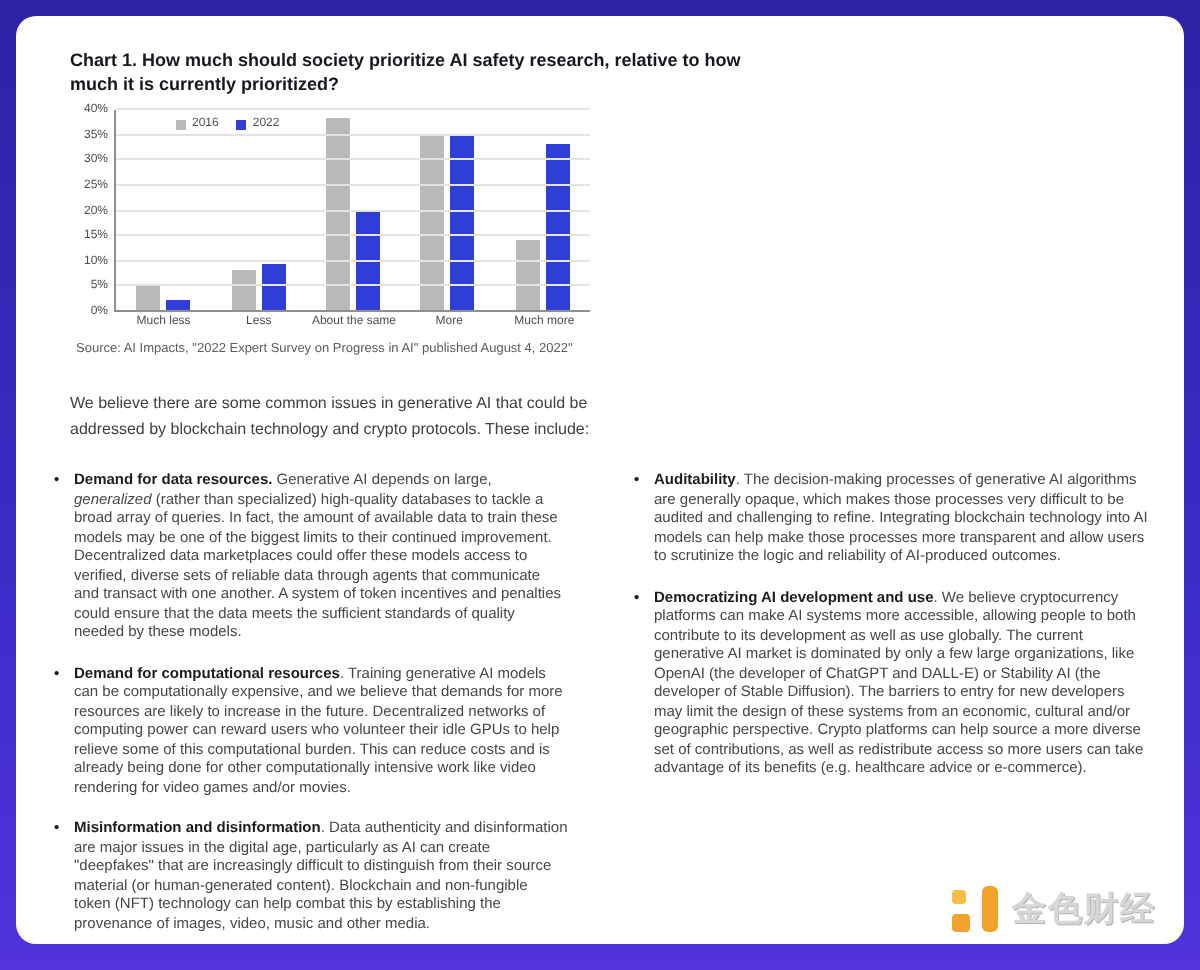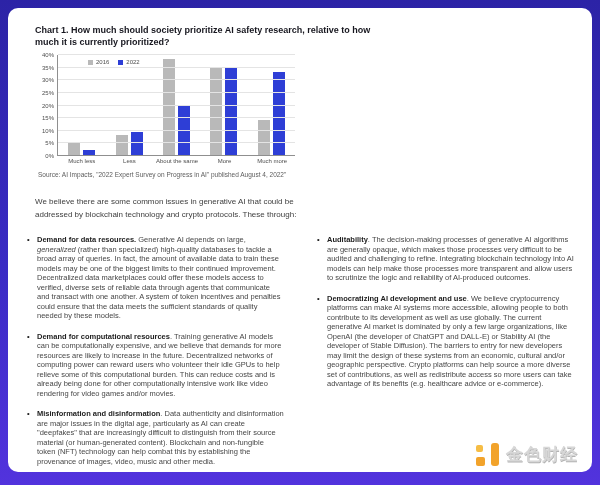--- a/index.html
+++ b/index.html
@@ -230,21 +230,21 @@
   <div class="x-labels">
       <span class="x-label">Much less</span>
       <span class="x-label">Less</span>
       <span class="x-label">About the same</span>
       <span class="x-label">More</span>
       <span class="x-label">Much more</span>
     </div>
 
   <div class="source">Source: AI Impacts, "2022 Expert Survey on Progress in AI" published August 4, 2022"</div>
 
-  <div class="intro">We believe there are some common issues in generative AI that could be addressed by blockchain technology and crypto protocols. These through:</div>
+  <div class="intro">We believe there are some common issues in generative AI that could be addressed by blockchain technology and crypto protocols. These include:</div>
 
   <div class="columns">
     <ul class="col">
         <li><span class="b">Demand for data resources.</span><span> Generative AI depends on large, </span><span class="i">generalized</span><span> (rather than specialized) high-quality databases to tackle a broad array of queries. In fact, the amount of available data to train these models may be one of the biggest limits to their continued improvement. Decentralized data marketplaces could offer these models access to verified, diverse sets of reliable data through agents that communicate and transact with one another. A system of token incentives and penalties could ensure that the data meets the sufficient standards of quality needed by these models.</span></li>
         <li><span class="b">Demand for computational resources</span><span>. Training generative AI models can be computationally expensive, and we believe that demands for more resources are likely to increase in the future. Decentralized networks of computing power can reward users who volunteer their idle GPUs to help relieve some of this computational burden. This can reduce costs and is already being done for other computationally intensive work like video rendering for video games and/or movies.</span></li>
         <li><span class="b">Misinformation and disinformation</span><span>. Data authenticity and disinformation are major issues in the digital age, particularly as AI can create "deepfakes" that are increasingly difficult to distinguish from their source material (or human-generated content). Blockchain and non-fungible token (NFT) technology can help combat this by establishing the provenance of images, video, music and other media.</span></li>
       </ul>
     <ul class="col">
         <li><span class="b">Auditability</span><span>. The decision-making processes of generative AI algorithms are generally opaque, which makes those processes very difficult to be audited and challenging to refine. Integrating blockchain technology into AI models can help make those processes more transparent and allow users to scrutinize the logic and reliability of AI-produced outcomes.</span></li>
         <li><span class="b">Democratizing AI development and use</span><span>. We believe cryptocurrency platforms can make AI systems more accessible, allowing people to both contribute to its development as well as use globally. The current generative AI market is dominated by only a few large organizations, like OpenAI (the developer of ChatGPT and DALL-E) or Stability AI (the developer of Stable Diffusion). The barriers to entry for new developers may limit the design of these systems from an economic, cultural and/or geographic perspective. Crypto platforms can help source a more diverse set of contributions, as well as redistribute access so more users can take advantage of its benefits (e.g. healthcare advice or e-commerce).</span></li>

